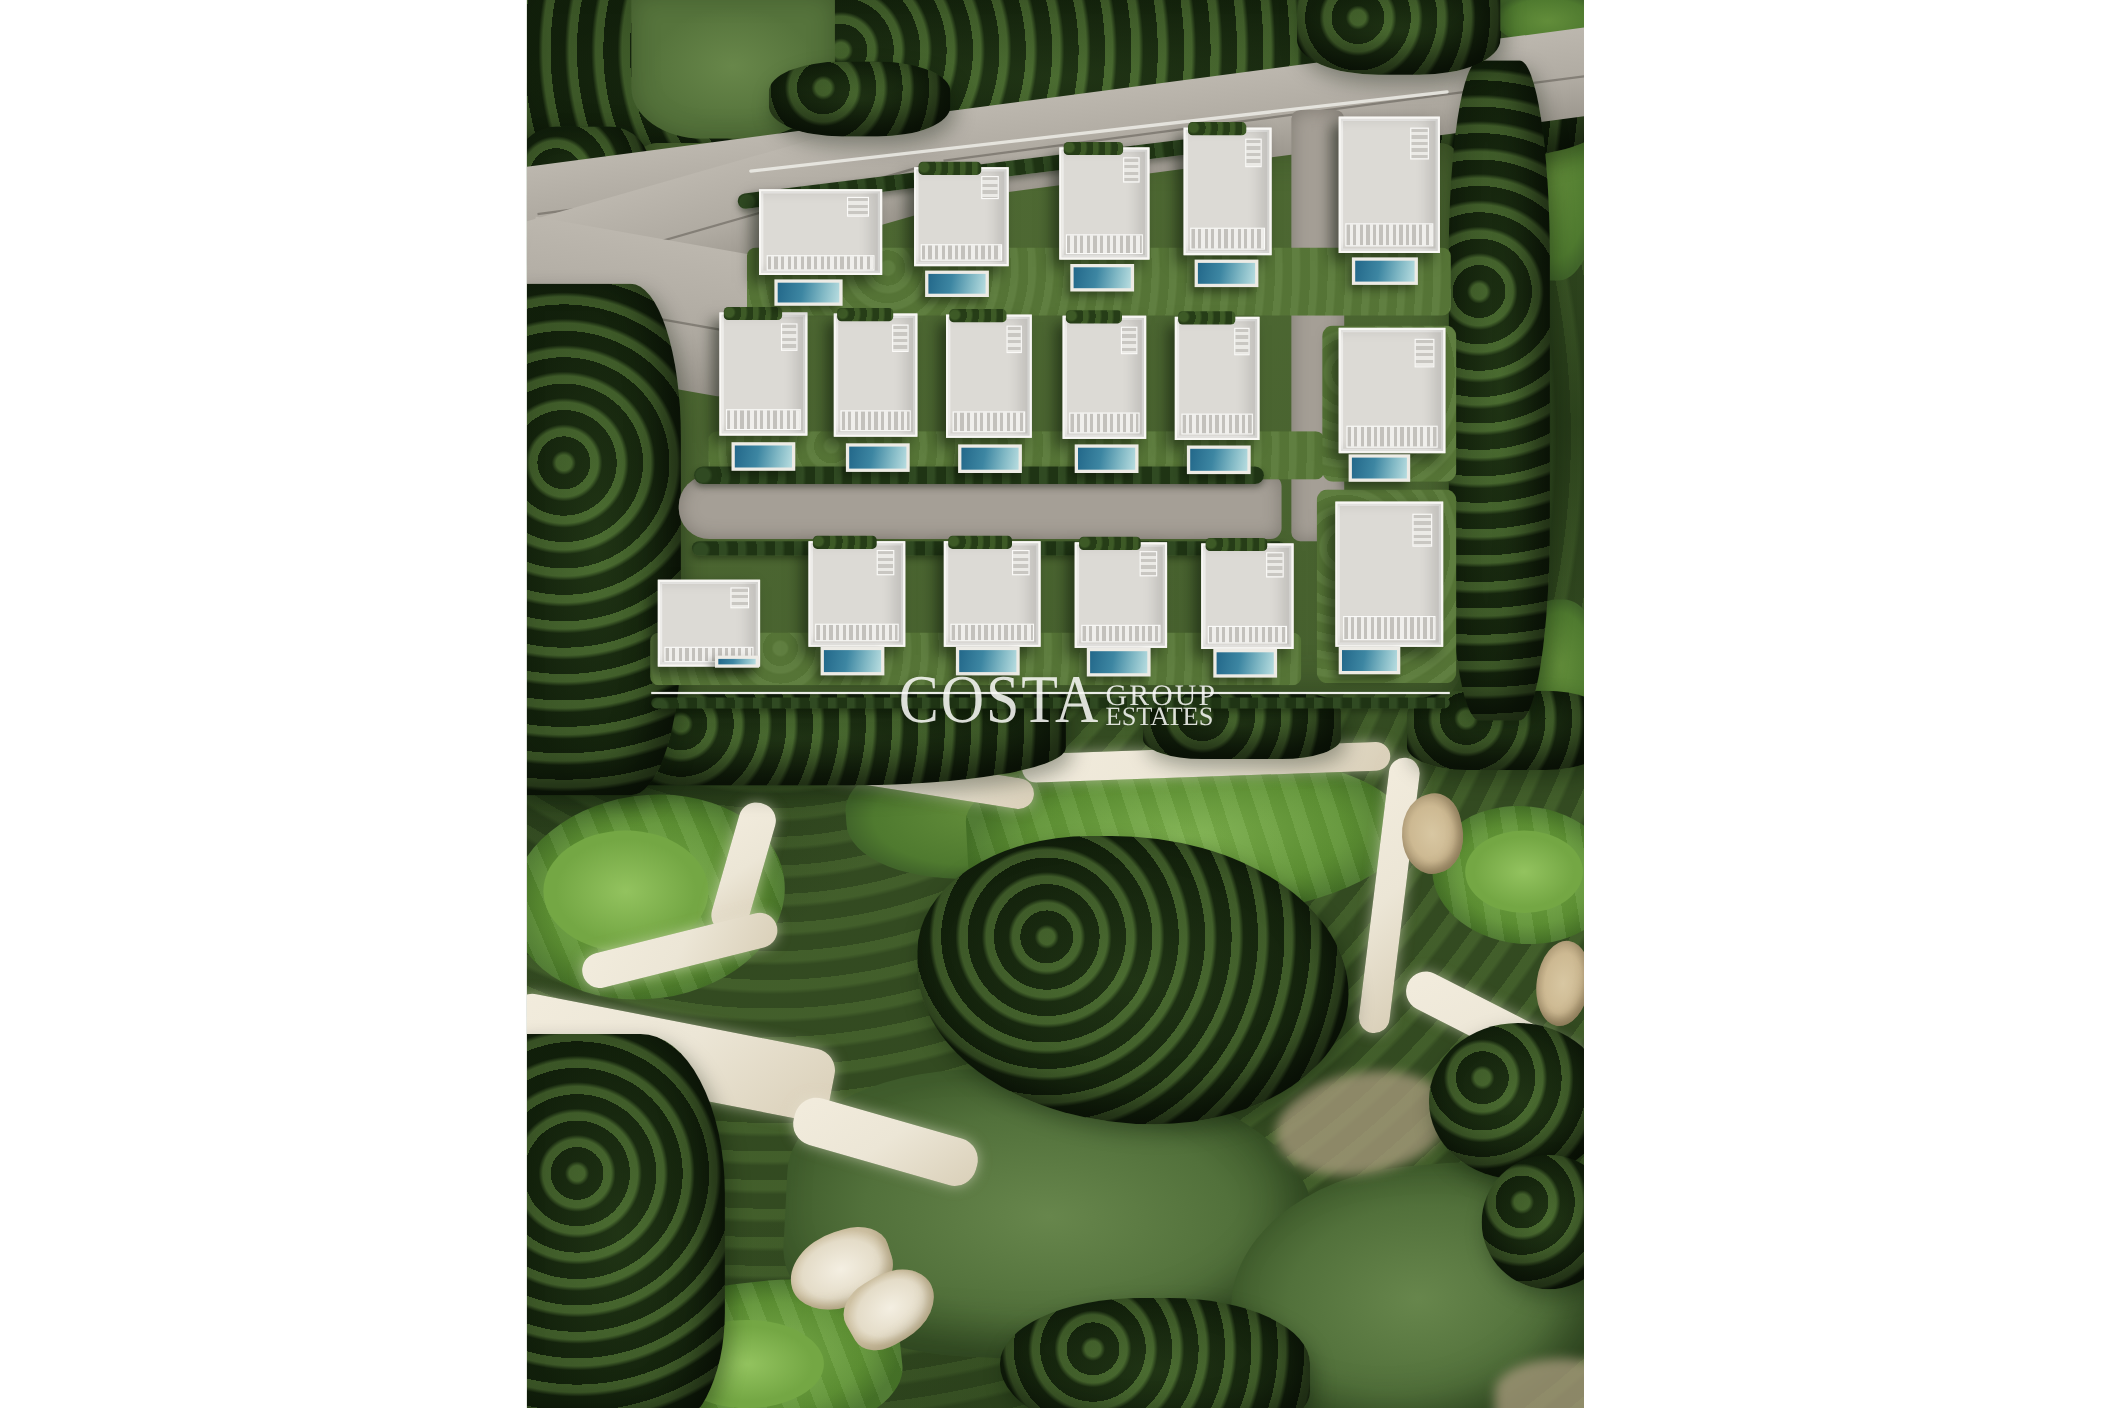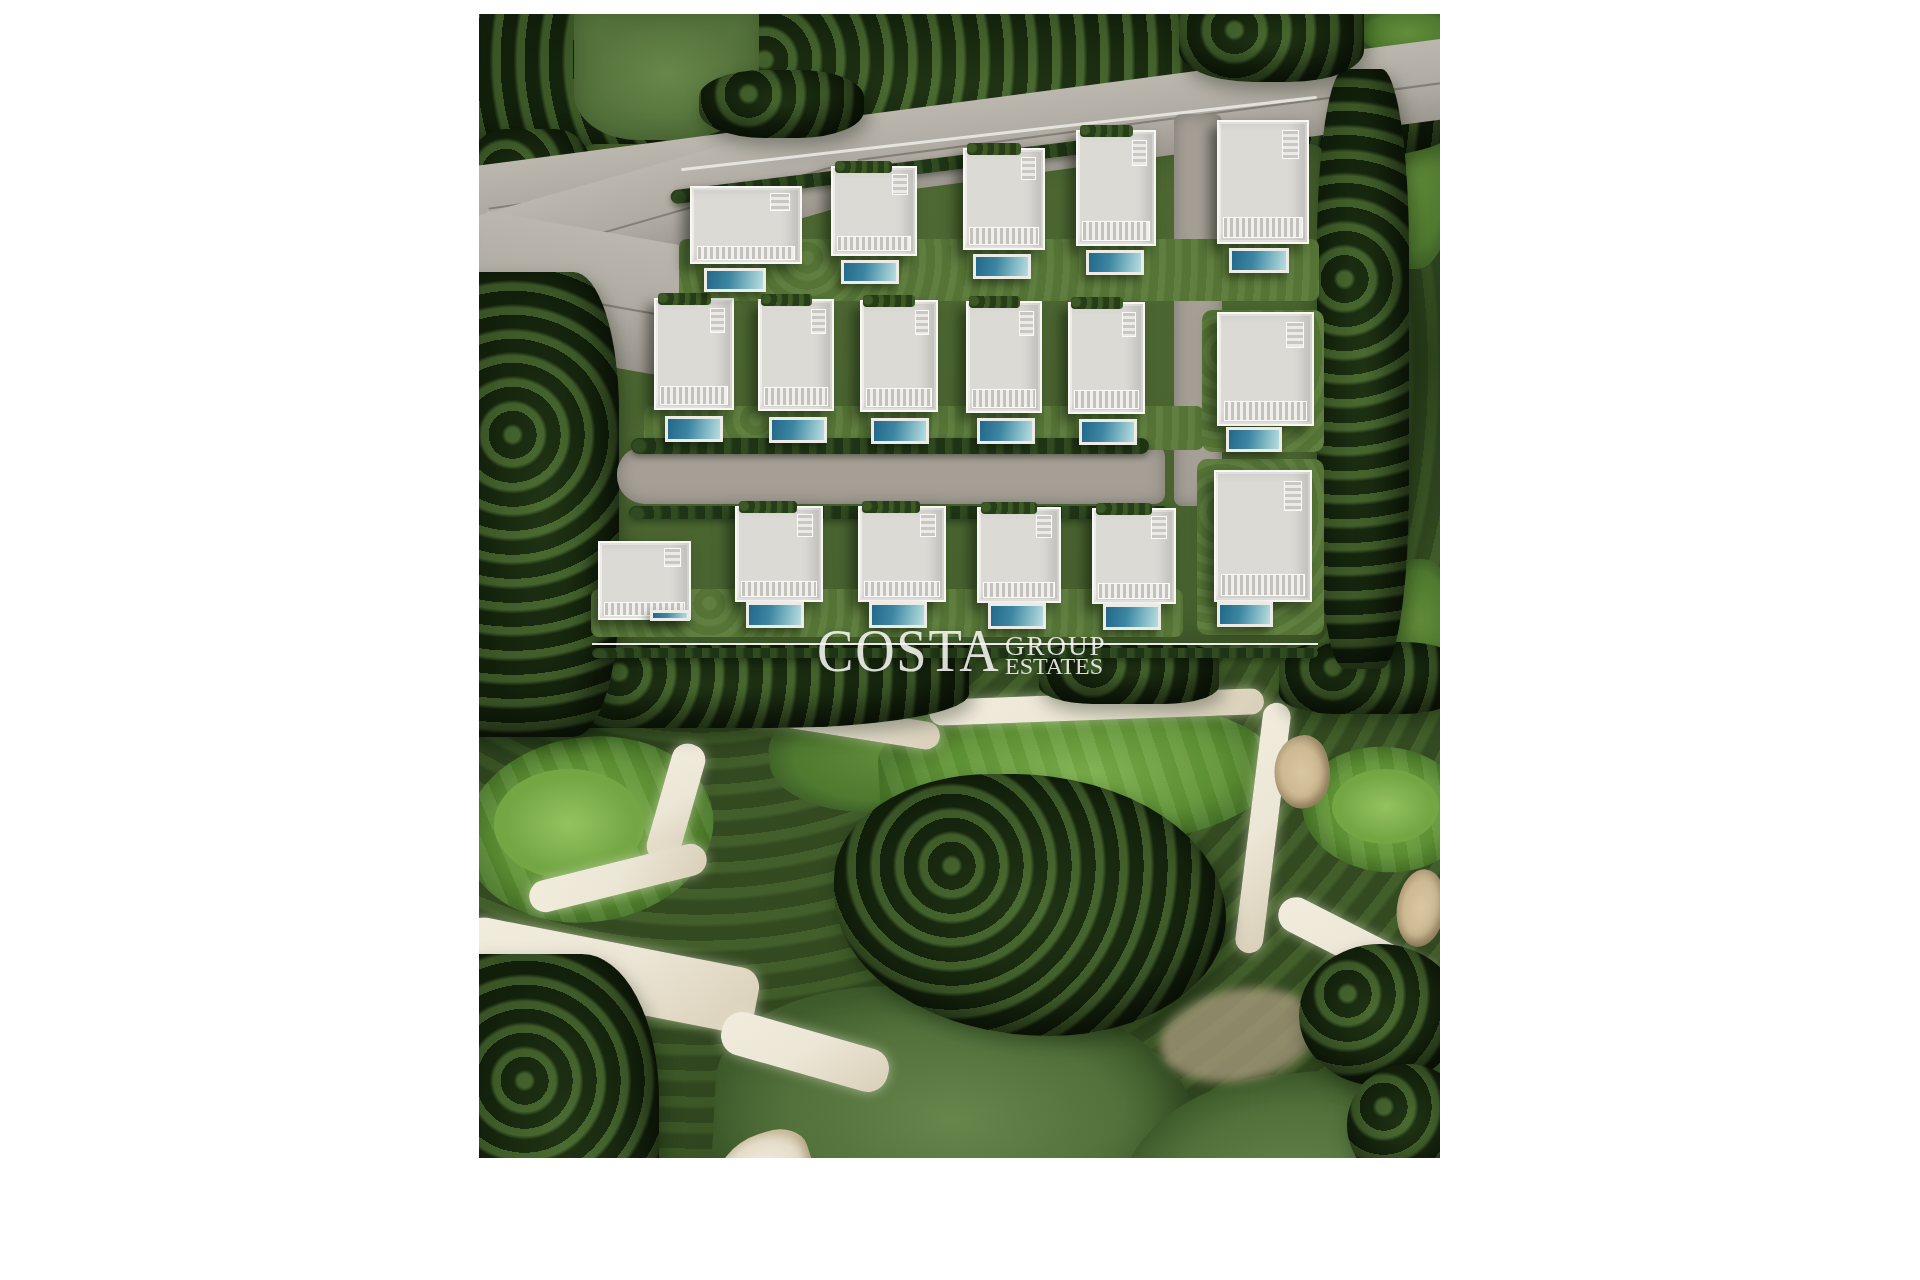--- a/index.html
+++ b/index.html
@@ -63,21 +63,21 @@
     background:linear-gradient(100deg,var(--pool_deep,#23688a) 0%,#3d86a2 40%,#7fb7c4 72%,var(--pool_light,#b8dde0) 100%);}
   .wm{position:absolute;color:var(--watermark,rgba(253,253,250,.85));font-family:"Liberation Serif","DejaVu Serif",serif;
     white-space:nowrap;line-height:1;z-index:31;text-shadow:0 0 6px rgba(0,0,0,.18);}
   .wm-brand{transform:scaleX(.88);transform-origin:left top;}
   .wm-line{position:absolute;z-index:30;background:rgba(252,252,250,.92);box-shadow:0 1px 2px rgba(0,0,0,.25);}
 </style>
 </head>
 <body>
 
 <div class="page">
-  <div class="scene" id="scene" style="left: 479px; top: 14px; width: 961px; height: 1144px;">
+  <div class="scene" id="scene" style="left: 479px; top: 0px; width: 961px; height: 1280px;">
     <div class="wm-line" id="wm-line" style="left: 113px; top: 629px; width: 726px; height: 2px;"></div>
     <div class="wm wm-brand" id="wm-brand" style="left: 338px; top: 605px; font-size: 62px; letter-spacing: 2px;">COSTA</div>
     <div class="wm wm-sub" id="wm-sub-top" style="left: 526px; top: 619px; font-size: 27px; letter-spacing: 2px;">GROUP</div>
     <div class="wm wm-sub2" id="wm-sub-bottom" style="left: 526px; top: 640px; font-size: 24px; letter-spacing: 0px;">ESTATES</div>
   <div class="el trees" style="left: -10px; top: -12px; width: 985px; height: 165px; z-index: 6; border-radius: 0px 0px 22% 14%;"></div>
       <div class="el grass-light" style="left: 95px; top: -6px; width: 185px; height: 132px; z-index: 7; border-radius: 0px 0px 45% 35%;"></div>
       <div class="el green-mid" style="left: 878px; top: -6px; width: 100px; height: 50px; z-index: 7; border-radius: 0px 0px 0px 60%;"></div>
       <div class="el road" style="left: -15px; top: 88px; width: 1000px; height: 80px; z-index: 8; transform: rotate(-7.5deg);"></div>
       <div class="el road" style="left: -15px; top: 150px; width: 400px; height: 92px; z-index: 8; transform: rotate(-16deg); border-radius: 0px 0px 40px;"></div>
       <div class="el road" style="left: -5px; top: 215px; width: 218px; height: 132px; z-index: 8; transform: rotate(10deg); border-radius: 0px 0px 30px 70px;"></div>

